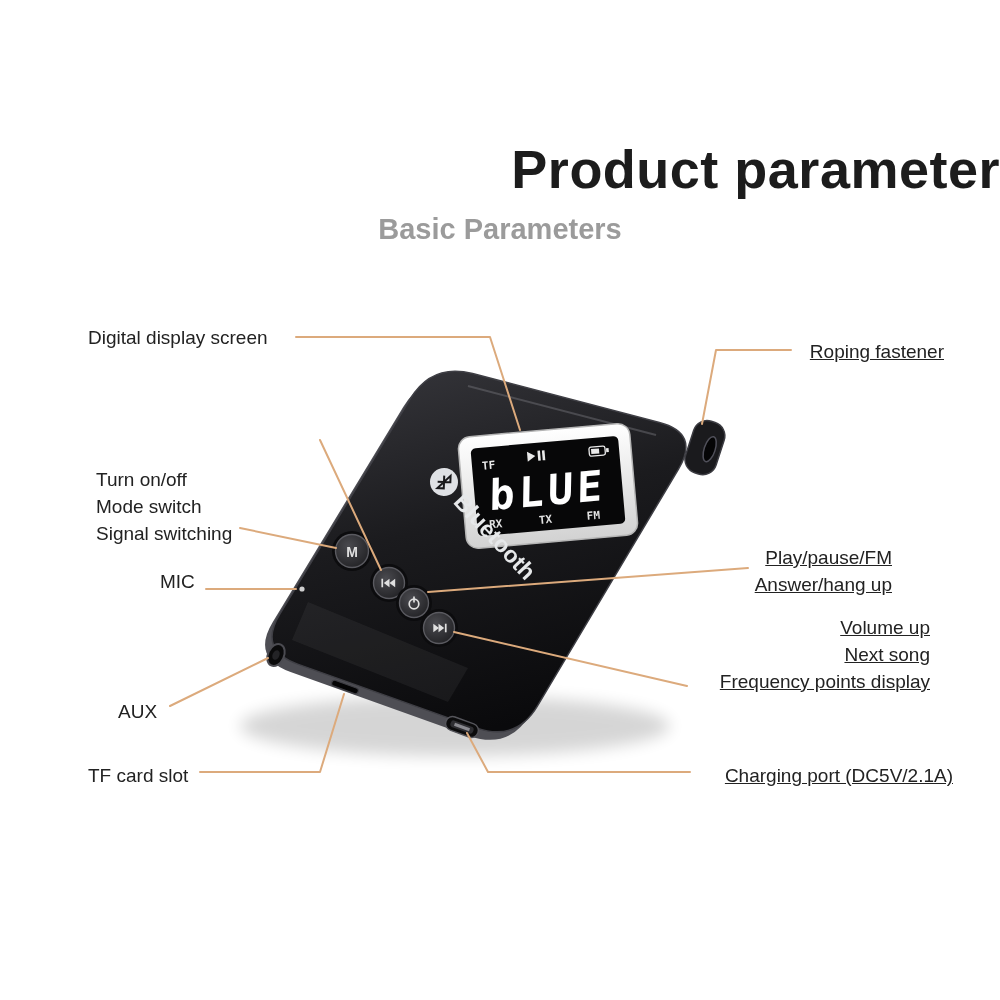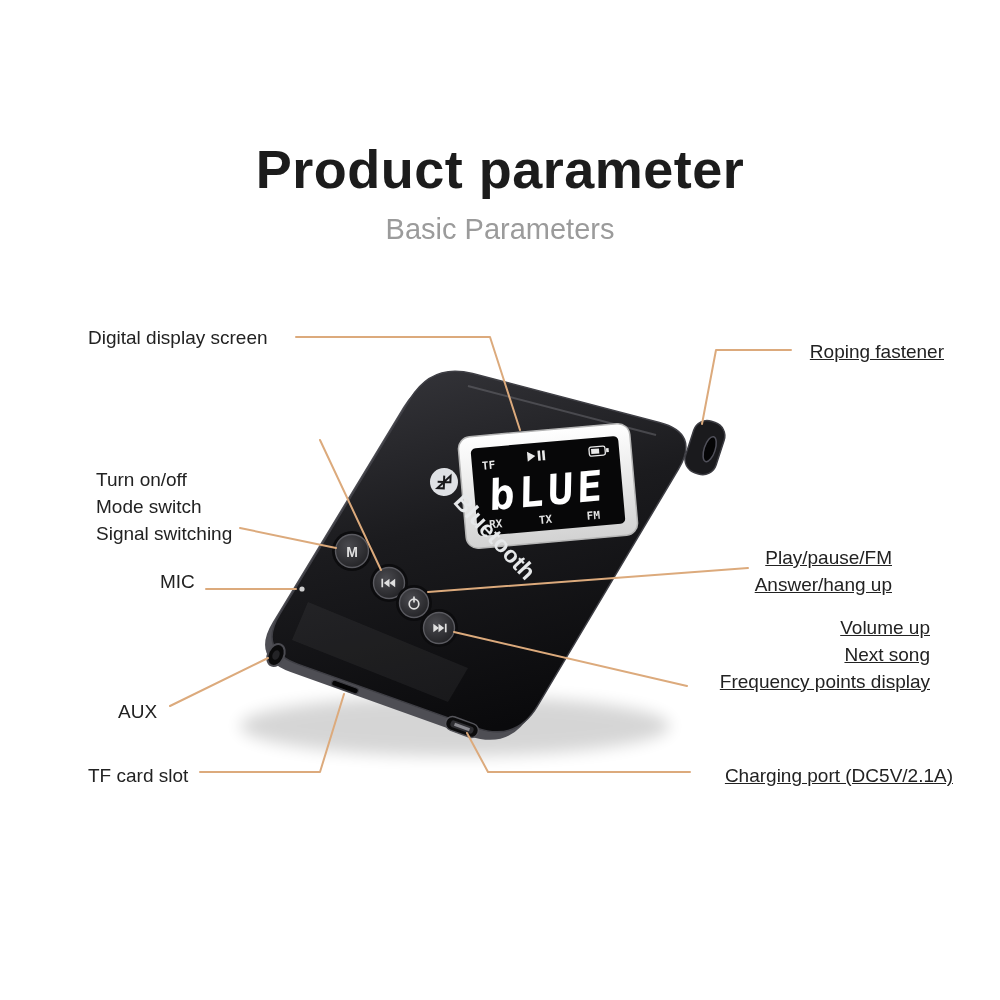--- a/index.html
+++ b/index.html
@@ -3,26 +3,26 @@
 <meta charset="utf-8">
 <style>
   html, body { margin: 0; padding: 0; background: #ffffff; }
   .stage {
     position: relative; width: 1000px; height: 1000px; margin: 0 auto;
     background: var(--background, #ffffff); overflow: hidden;
     font-family: "Liberation Sans", sans-serif;
   }
   .page-title {
     position: absolute; left: 0; right: 0; top: 138px; margin: 0;
-    text-align: center; font-size: 54px; font-weight: 700; letter-spacing: .5px;
+    text-align: right; font-size: 54px; font-weight: 700; letter-spacing: .5px;
     color: var(--title, #1c1c1c);
   }
   .page-subtitle {
     position: absolute; left: 0; right: 0; top: 213px; margin: 0;
-    text-align: center; font-size: 29px; font-weight: 400;
+    text-align: center; font-size: 29px; font-weight: 700;
     color: var(--subtitle, #9b9b9b);
   }
   .diagram-svg { position: absolute; left: 0; top: 0; }
   .label {
     position: absolute; font-size: 19px; line-height: 27px;
     color: var(--label, #222222); white-space: nowrap;
   }
   .label.right { text-align: right; text-decoration: underline; }
   .leader {
     fill: none; stroke: var(--leader-line, #dcaa7c);

